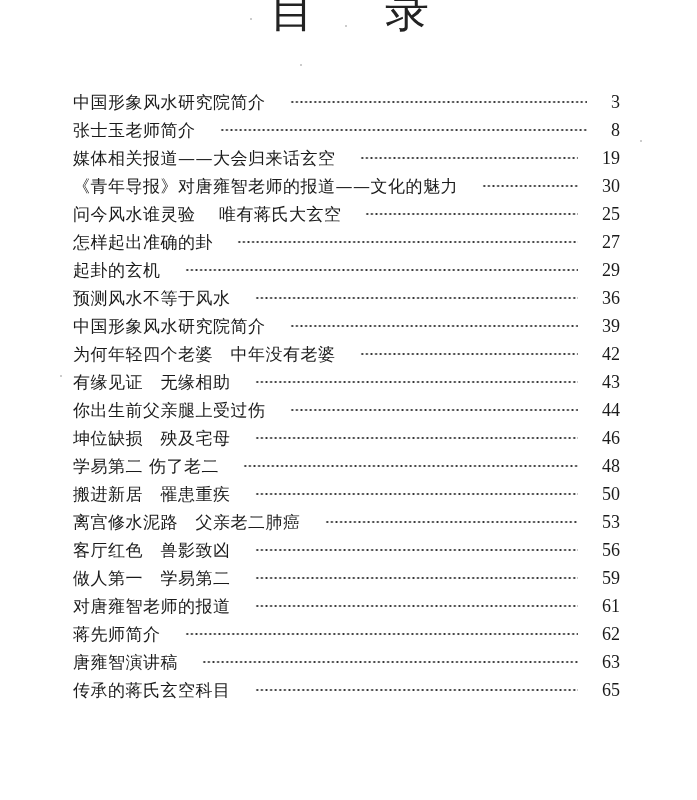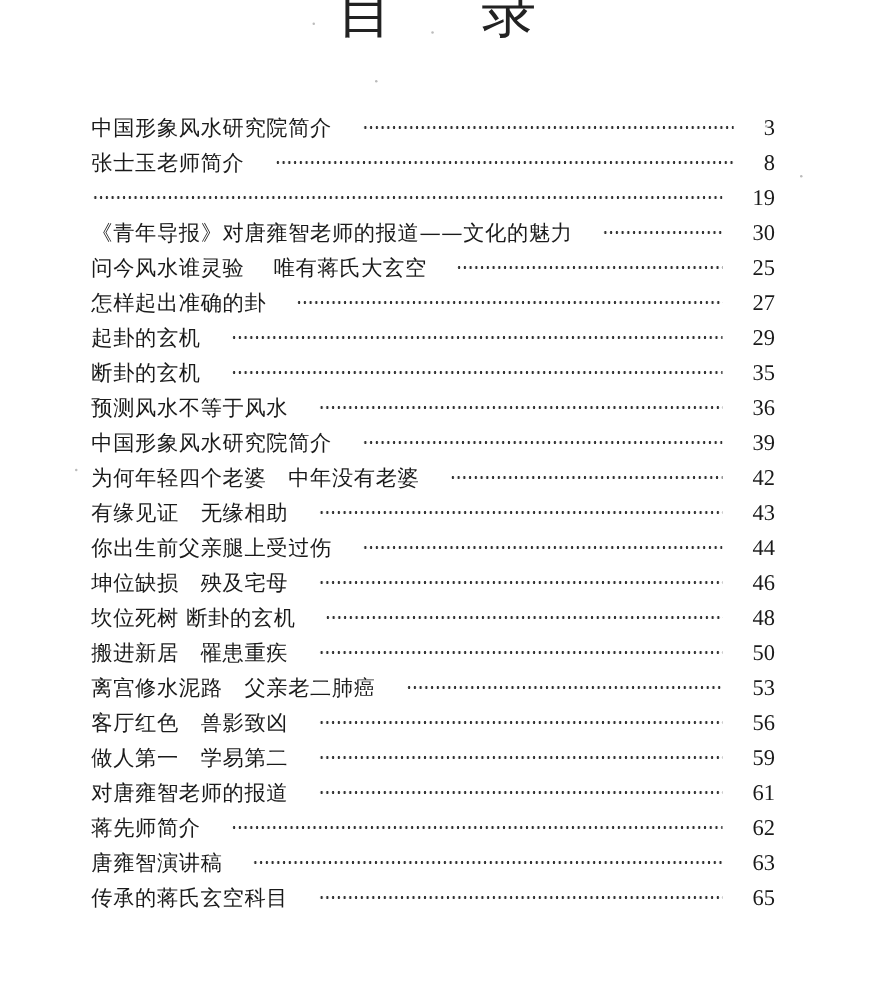--- a/index.html
+++ b/index.html
@@ -94,20 +94,21 @@
       <span class="toc-title">中国形象风水研究院简介</span>
       <span class="toc-leader"></span>
       <span class="toc-page">3</span>
     </li>
   <li class="toc-row">
       <span class="toc-title">张士玉老师简介</span>
       <span class="toc-leader"></span>
       <span class="toc-page">8</span>
     </li>
   <li class="toc-row">
+      <span class="toc-title">媒体相关报道——大会归来话玄空</span>
       <span class="toc-leader"></span>
       <span class="toc-page">19</span>
     </li>
   <li class="toc-row">
       <span class="toc-title">《青年导报》对唐雍智老师的报道——文化的魅力</span>
       <span class="toc-leader"></span>
       <span class="toc-page">30</span>
     </li>
   <li class="toc-row">
       <span class="toc-title">问今风水谁灵验　 唯有蒋氏大玄空</span>
@@ -118,25 +119,20 @@
       <span class="toc-title">怎样起出准确的卦</span>
       <span class="toc-leader"></span>
       <span class="toc-page">27</span>
     </li>
   <li class="toc-row">
       <span class="toc-title">起卦的玄机</span>
       <span class="toc-leader"></span>
       <span class="toc-page">29</span>
     </li>
   <li class="toc-row">
-      <span class="toc-title">断卦的玄机</span>
-      <span class="toc-leader"></span>
-      <span class="toc-page">35</span>
-    </li>
-  <li class="toc-row">
       <span class="toc-title">预测风水不等于风水</span>
       <span class="toc-leader"></span>
       <span class="toc-page">36</span>
     </li>
   <li class="toc-row">
       <span class="toc-title">中国形象风水研究院简介</span>
       <span class="toc-leader"></span>
       <span class="toc-page">39</span>
     </li>
   <li class="toc-row">
@@ -153,21 +149,21 @@
       <span class="toc-title">你出生前父亲腿上受过伤</span>
       <span class="toc-leader"></span>
       <span class="toc-page">44</span>
     </li>
   <li class="toc-row">
       <span class="toc-title">坤位缺损　殃及宅母</span>
       <span class="toc-leader"></span>
       <span class="toc-page">46</span>
     </li>
   <li class="toc-row">
-      <span class="toc-title">坎位死树 断卦的玄机</span>
+      <span class="toc-title">学易第二 伤了老二</span>
       <span class="toc-leader"></span>
       <span class="toc-page">48</span>
     </li>
   <li class="toc-row">
       <span class="toc-title">搬进新居　罹患重疾</span>
       <span class="toc-leader"></span>
       <span class="toc-page">50</span>
     </li>
   <li class="toc-row">
       <span class="toc-title">离宫修水泥路　父亲老二肺癌</span>

